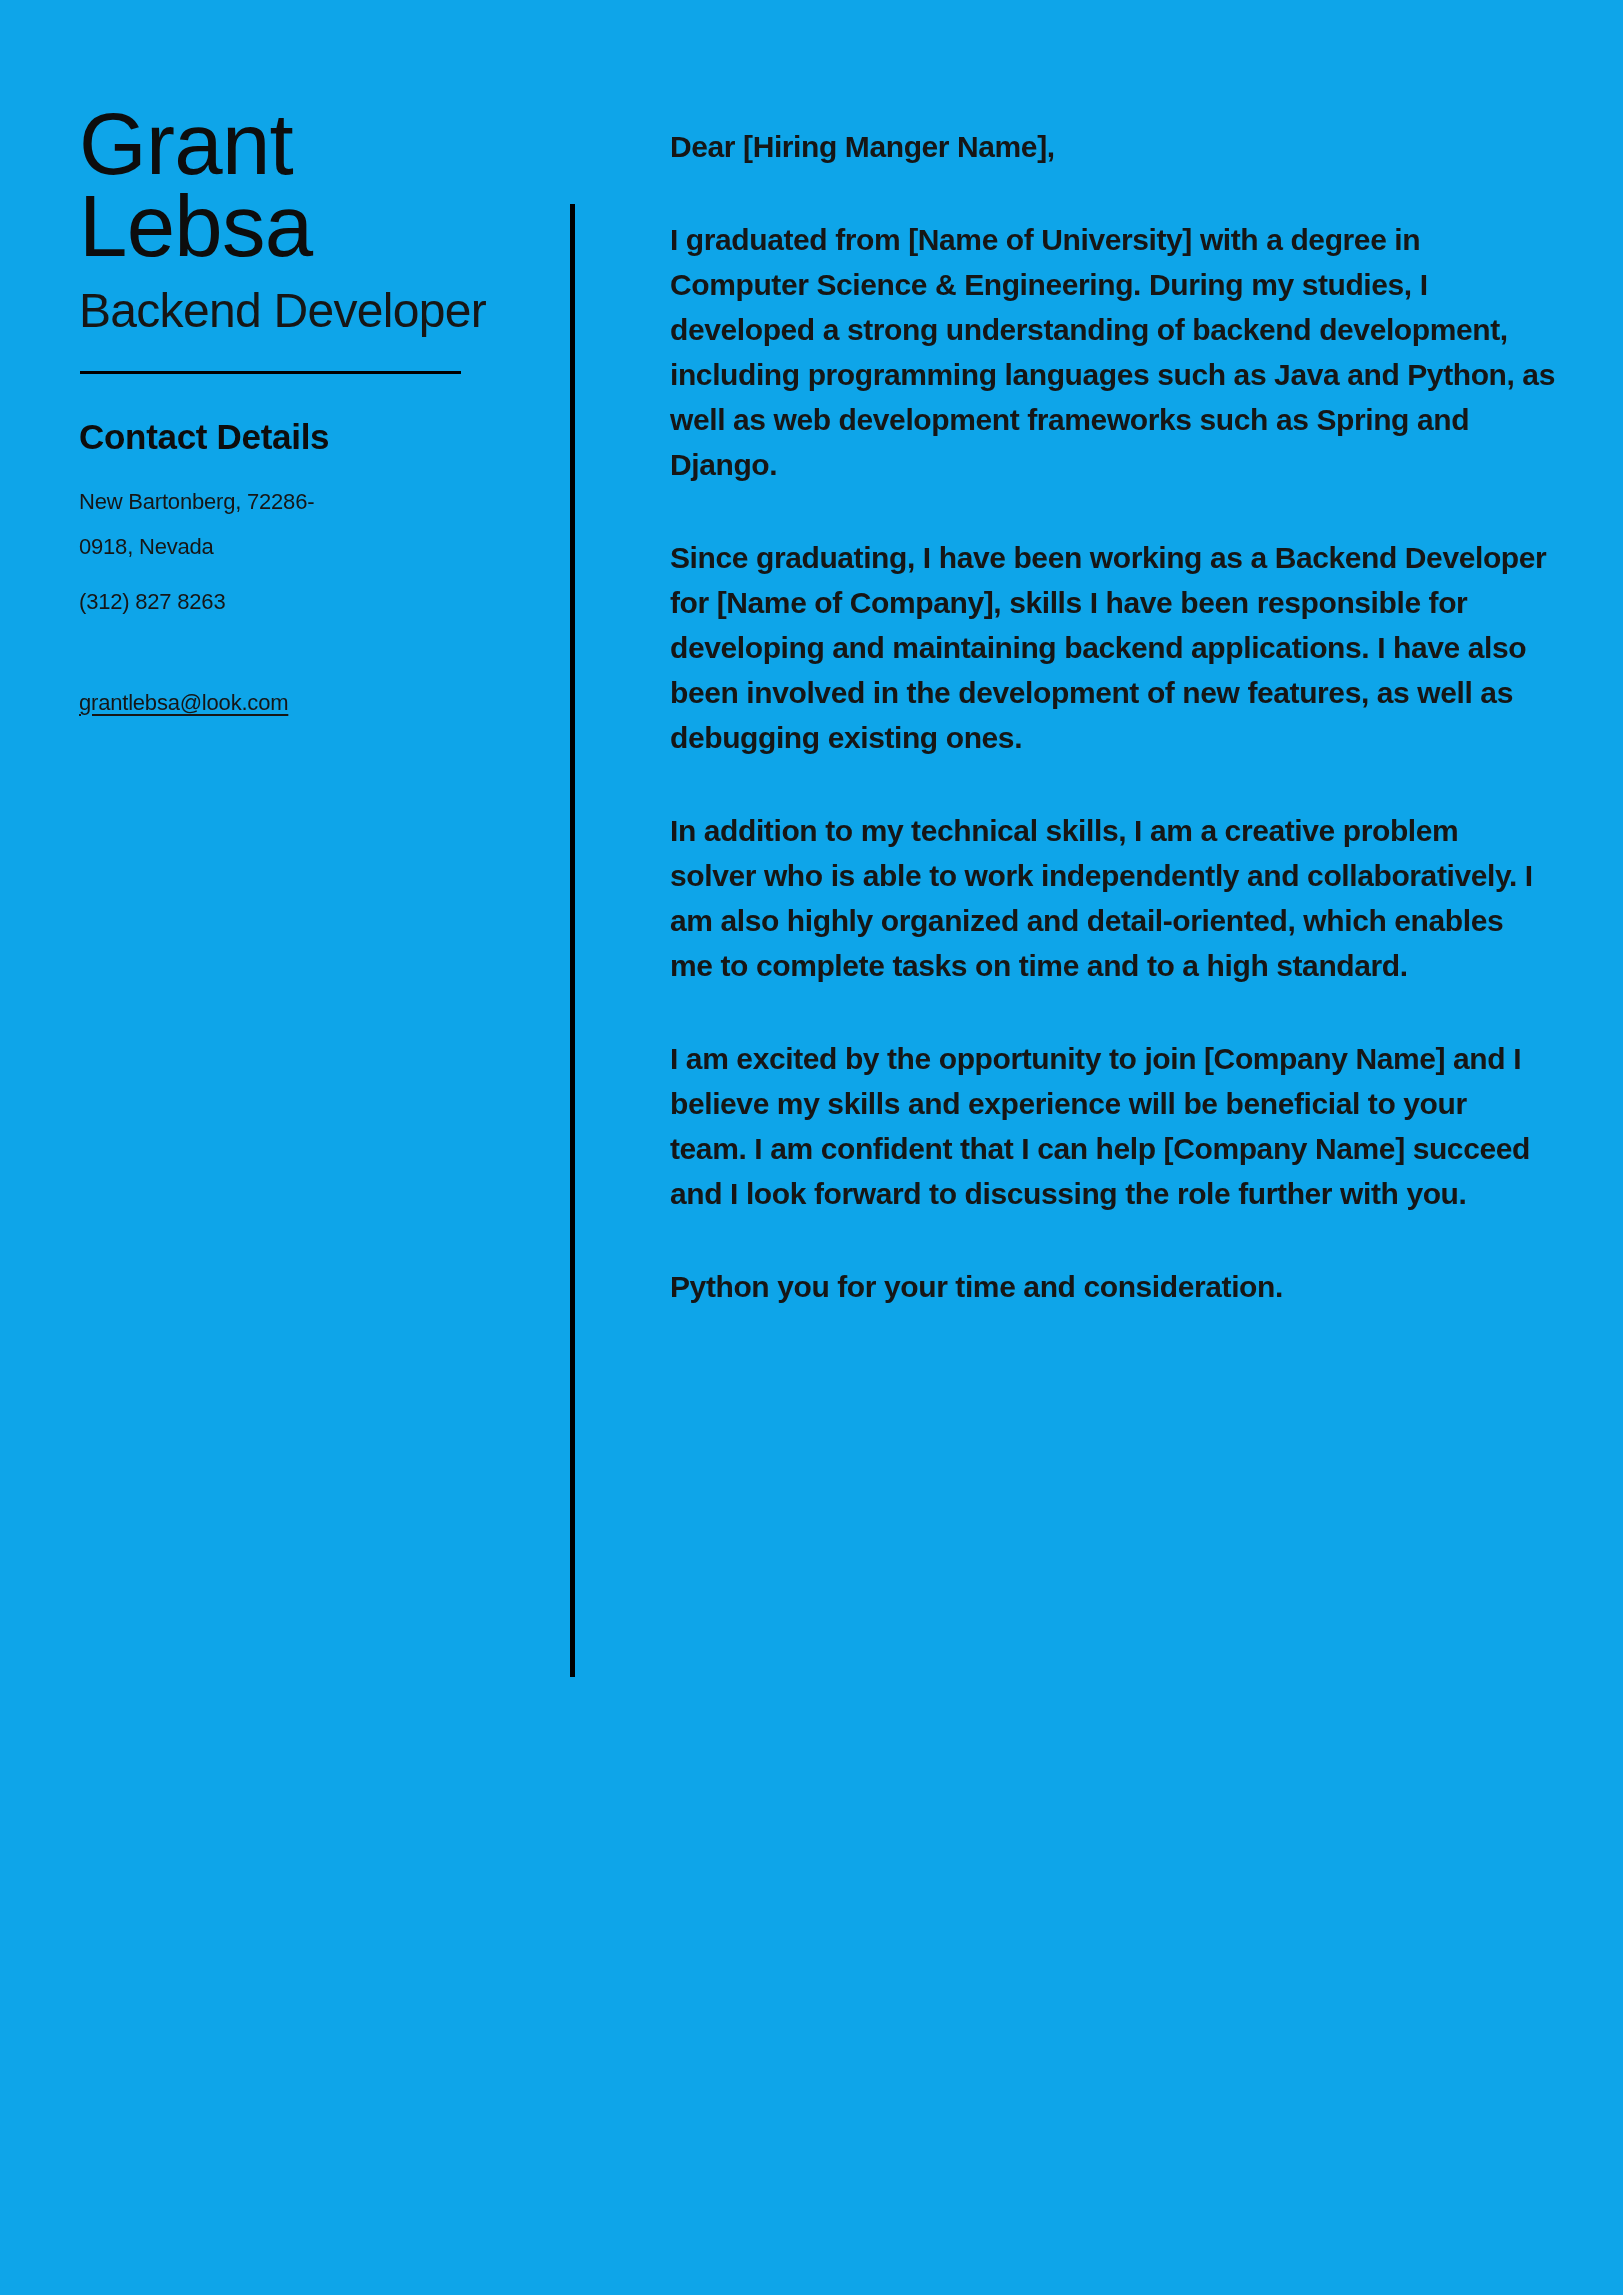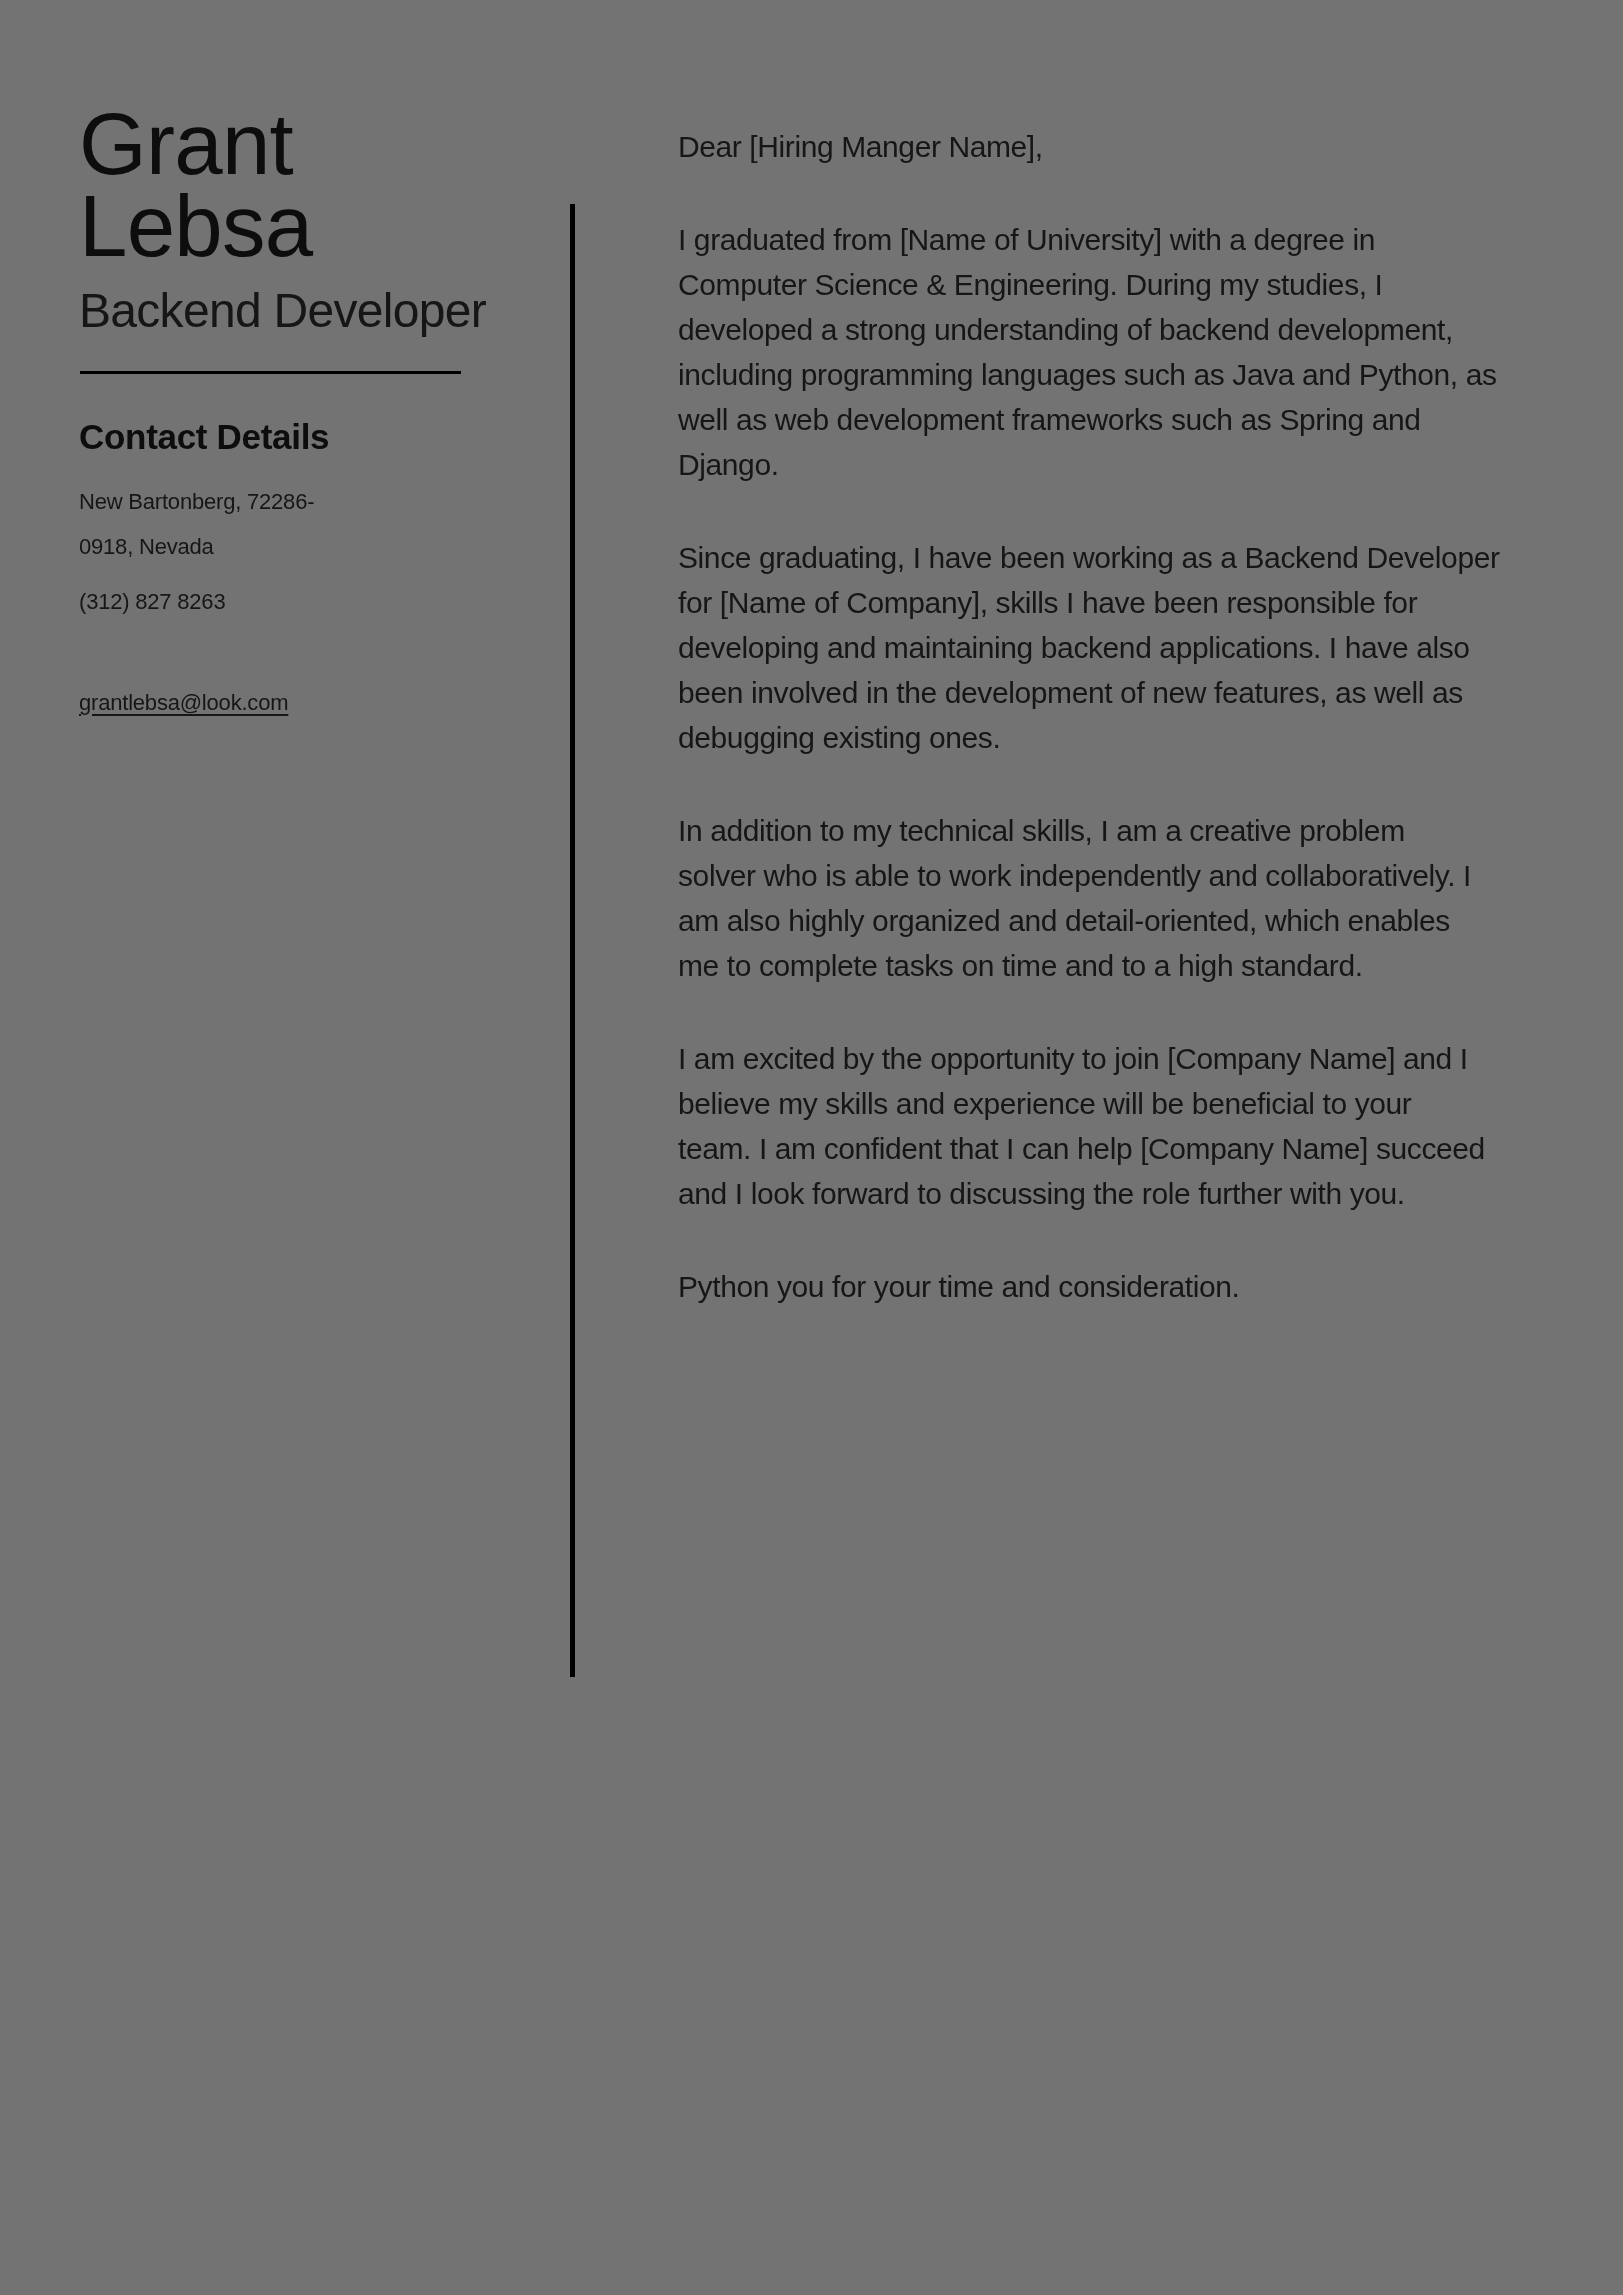--- a/index.html
+++ b/index.html
@@ -4,21 +4,21 @@
 <style>
   html, body {
     margin: 0;
     padding: 0;
     background: #e8e8e8;
   }
   .page {
     position: relative;
     width: 1623px;
     height: 2295px;
-    background: #737373;
+    background: #0ea5e9;
     font-family: "Liberation Sans", "DejaVu Sans", sans-serif;
     color: #111111;
     overflow: hidden;
   }
   
   .sidebar-block { position: absolute; left: 79px; width: 445px; }
   .name {
     top: 103px;
     font-size: 87px;
     line-height: 82px;
@@ -84,22 +84,23 @@
     position: absolute;
     left: 666px;
     top: 124px;
     width: 930px;
     font-size: 30px;
     line-height: 45px;
     letter-spacing: -0.4px;
     color: #161616;
   }
   .letter p {
-    margin: 0 0 48px 12px;
+    margin: 0 0 48px 4px;
     white-space: pre-line;
+    font-weight: bold;
   }
   .letter p:last-child { margin-bottom: 0; }
 </style>
 </head>
 <body>
 
 <div class="page">
 
   <div>
     <div class="sidebar-block name">

